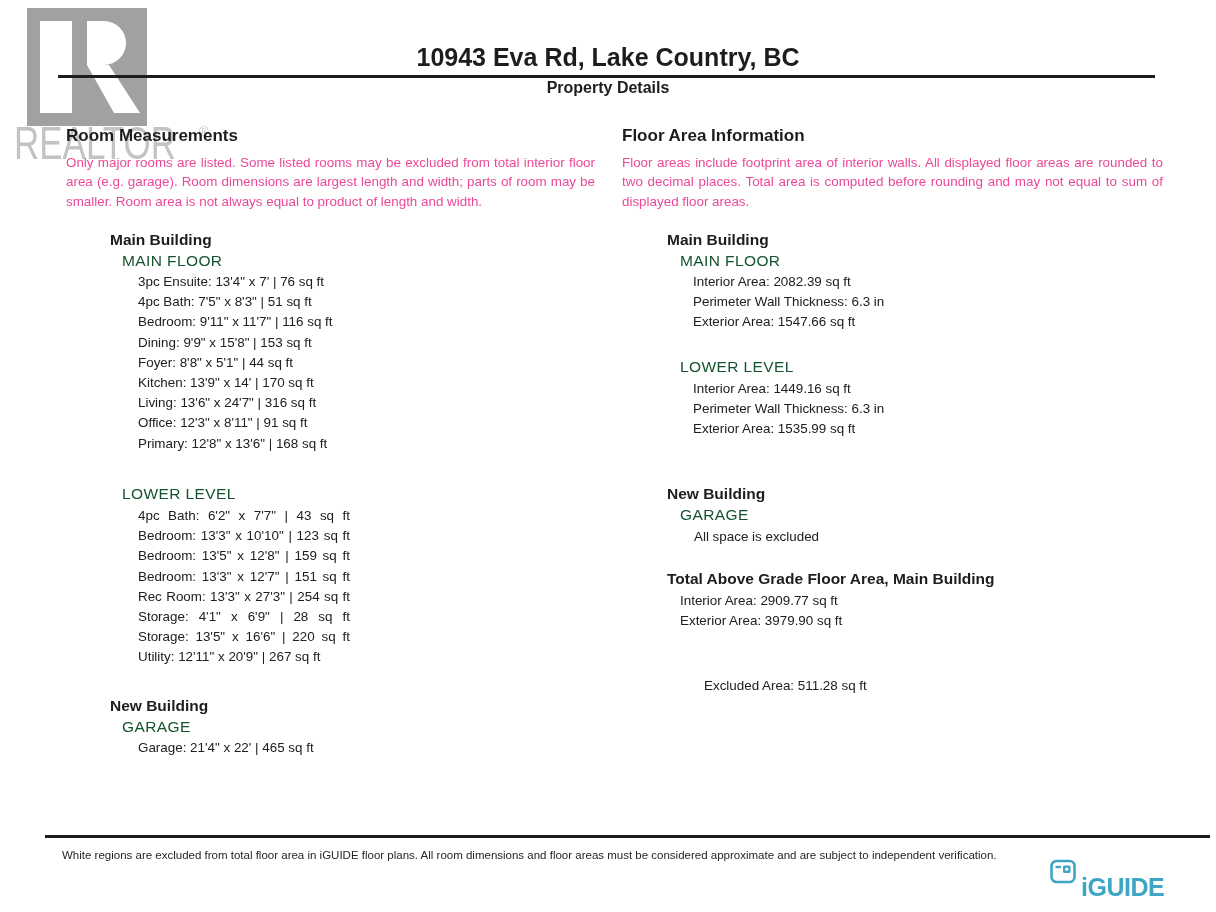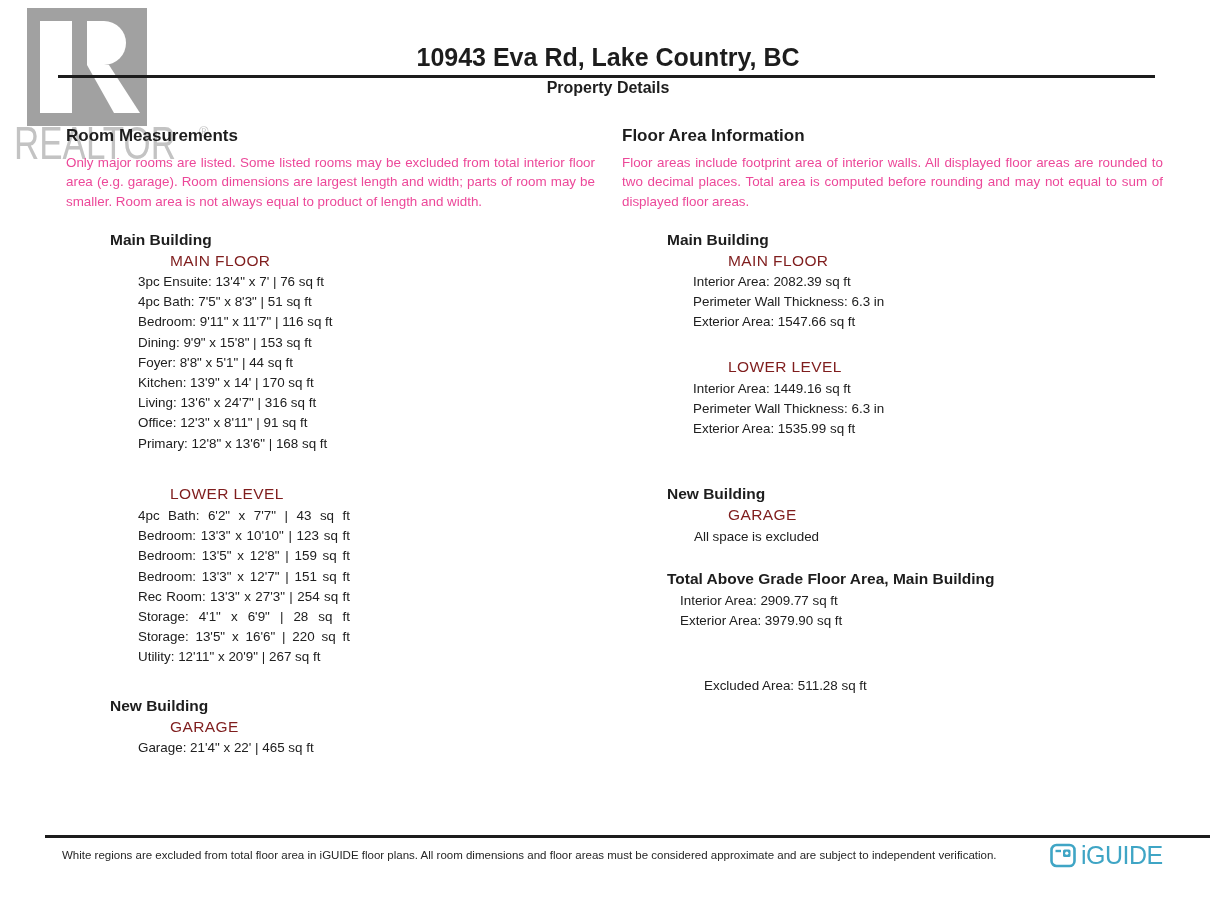--- a/index.html
+++ b/index.html
@@ -18,29 +18,29 @@
   
   .title{position:absolute;left:0;top:43px;width:100%;text-align:center;font-size:25px;font-weight:700;}
   .rule{position:absolute;height:3px;background:#1c1c1c;}
   .title-rule{left:58px;top:75px;width:1097px;}
   .subtitle{position:absolute;left:0;top:79px;width:100%;text-align:center;font-size:16px;font-weight:700;}
   
   .intro h3{margin:0;font-size:17px;font-weight:700;}
   .intro p{margin:7px 0 0;font-size:13.4px;line-height:19.4px;text-align:justify;color:#ec4899;}
   
   .bold-h{font-size:15.5px;font-weight:700;white-space:nowrap;}
-  .floor-label{font-size:15.5px;letter-spacing:.4px;white-space:nowrap;color:#7f1d1d;margin-left:48px;}
+  .floor-label{font-size:15.5px;letter-spacing:.4px;white-space:nowrap;color:#14532d;}
   .room-line{font-size:13.4px;line-height:20.2px;white-space:nowrap;color:#202020;}
   .rooms.just{width:212px;}
   .rooms.just .room-line.j{white-space:normal;text-align:justify;text-align-last:justify;}
   
   .footer-rule{left:45px;top:835px;width:1165px;}
   .footer-text{position:absolute;left:62px;top:849px;font-size:11.5px;color:#262626;}
   .brand{position:absolute;left:1050px;top:843px;display:flex;align-items:center;gap:5px;color:#3fa5c5;}
-  .brand .word{font-size:25px;font-weight:400;letter-spacing:-.5px;line-height:1;}
+  .brand .word{font-size:25px;font-weight:700;letter-spacing:-.5px;line-height:1;margin-top:32px;}
 </style>
 </head>
 <body>
 
 <div class="page">
 
   <svg class="wm-logo" width="120" height="118" viewBox="0 0 120 118" aria-hidden="true">
     <rect x="0" y="0" width="120" height="118" fill="#a1a1a1"></rect>
     <rect x="13" y="13" width="32" height="92" fill="#ffffff"></rect>
     <path d="M60 13 h17 a22 22 0 0 1 0 44 h-17 z" fill="#ffffff"></path>

